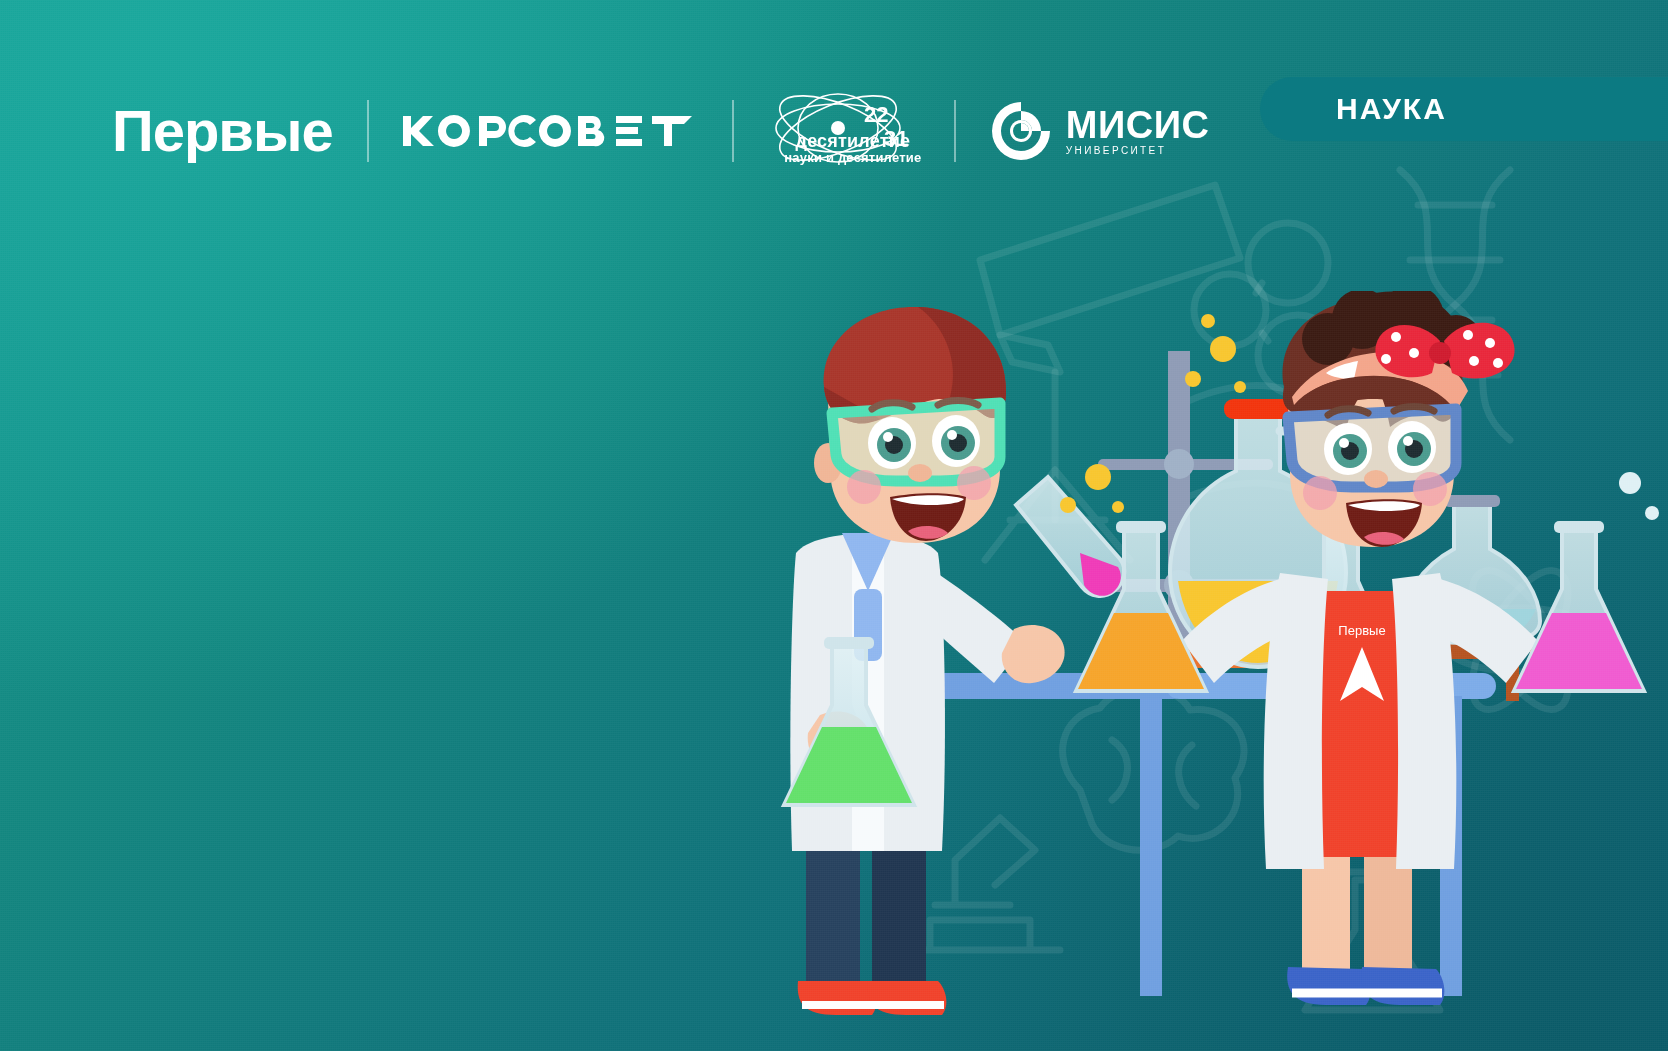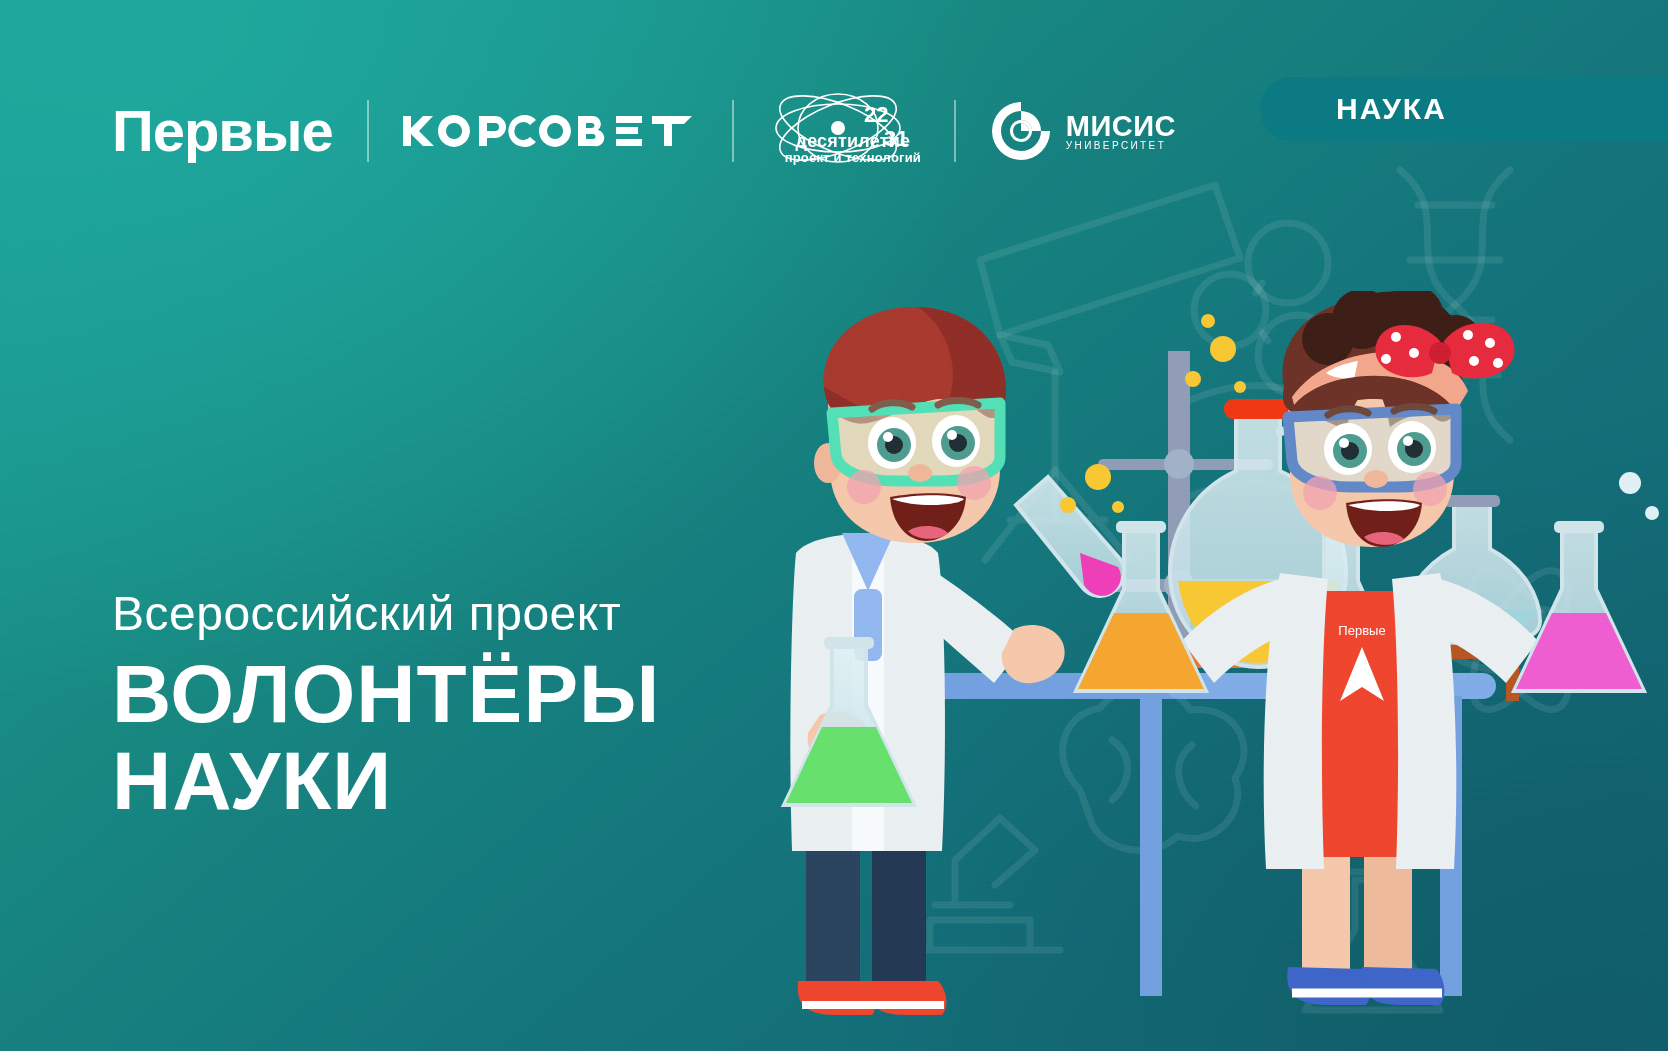--- a/index.html
+++ b/index.html
@@ -24,21 +24,21 @@
   .pervye{font-size:58px;font-weight:bold;color:#fff;letter-spacing:-1px;line-height:1;}
   .korsovet{display:flex;align-items:center;gap:7px;}
 
   .decade{display:flex;align-items:flex-end;}
   .decade-text{margin-left:-78px;color:#fff;line-height:1.02;}
   .dt1{font-size:18px;font-weight:bold;letter-spacing:.2px;}
   .dt2{font-size:13px;font-weight:bold;letter-spacing:.2px;}
 
   .misis{display:flex;align-items:center;gap:14px;}
   .misis-text{color:#fff;line-height:1.05;}
-  .m1{font-size:29px;font-weight:bold;letter-spacing:.5px;}
+  .m1{font-size:38px;font-weight:bold;letter-spacing:.5px;}
   .m2{font-size:10px;font-weight:normal;letter-spacing:2.4px;}
 
   
   .badge{position:absolute;right:0;top:77px;height:64px;min-width:408px;
     background:#0c7a82;border-radius:34px 0 0 34px;display:flex;align-items:center;
     justify-content:flex-start;padding-left:76px;box-sizing:border-box;}
   .badge span{color:#fff;font-size:30px;font-weight:bold;letter-spacing:2px;}
 
   
   .copy{position:absolute;left:112px;top:588px;}
@@ -353,21 +353,21 @@
           <ellipse cx="70" cy="36" rx="62" ry="24" transform="rotate(-22 70 36)"></ellipse>
           <ellipse cx="70" cy="36" rx="62" ry="24" transform="rotate(22 70 36)"></ellipse>
           <ellipse cx="70" cy="36" rx="40" ry="34"></ellipse>
         </g>
         <circle cx="70" cy="36" r="7" fill="#ffffff"></circle>
         <text x="96" y="30" font-family="Liberation Sans, sans-serif" font-size="22" font-weight="bold" fill="#ffffff">22</text>
         <text x="116" y="54" font-family="Liberation Sans, sans-serif" font-size="22" font-weight="bold" fill="#ffffff">31</text>
       </svg>
       <div class="decade-text" style="position:absolute;left:10px;bottom:6px;margin:0;width:150px;text-align:center;">
         <div class="dt1">десятилетие</div>
-        <div class="dt2">проект и технологий</div>
+        <div class="dt2">науки и десятилетие</div>
       </div>
     </div>
 
     <div class="divider"></div>
 
     <div class="logo-slot misis">
       <svg width="62" height="62" viewBox="0 0 62 62">
         <path d="M31 2 a29 29 0 1 0 29 29 h-9 a20 20 0 1 1 -20 -20 Z" fill="#ffffff"></path>
         <path d="M31 11 a20 20 0 0 1 20 20 h-9 a11 11 0 0 0 -11 -11 Z" fill="#ffffff"></path>
         <circle cx="31" cy="31" r="11" fill="none" stroke="#ffffff" stroke-width="0"></circle>
@@ -379,21 +379,14 @@
         <div class="m1">МИСИС</div>
         <div class="m2">УНИВЕРСИТЕТ</div>
       </div>
     </div>
   </div>
 
   <div class="badge">
     <span>НАУКА</span>
   </div>
 
-  <div class="copy">
-    <div class="eyebrow">Всероссийский проект</div>
-    <div class="title">
-      <div>ВОЛОНТЁРЫ</div>
-      <div>НАУКИ</div>
-    </div>
-  </div>
 
 </div>
 
 </body></html>

